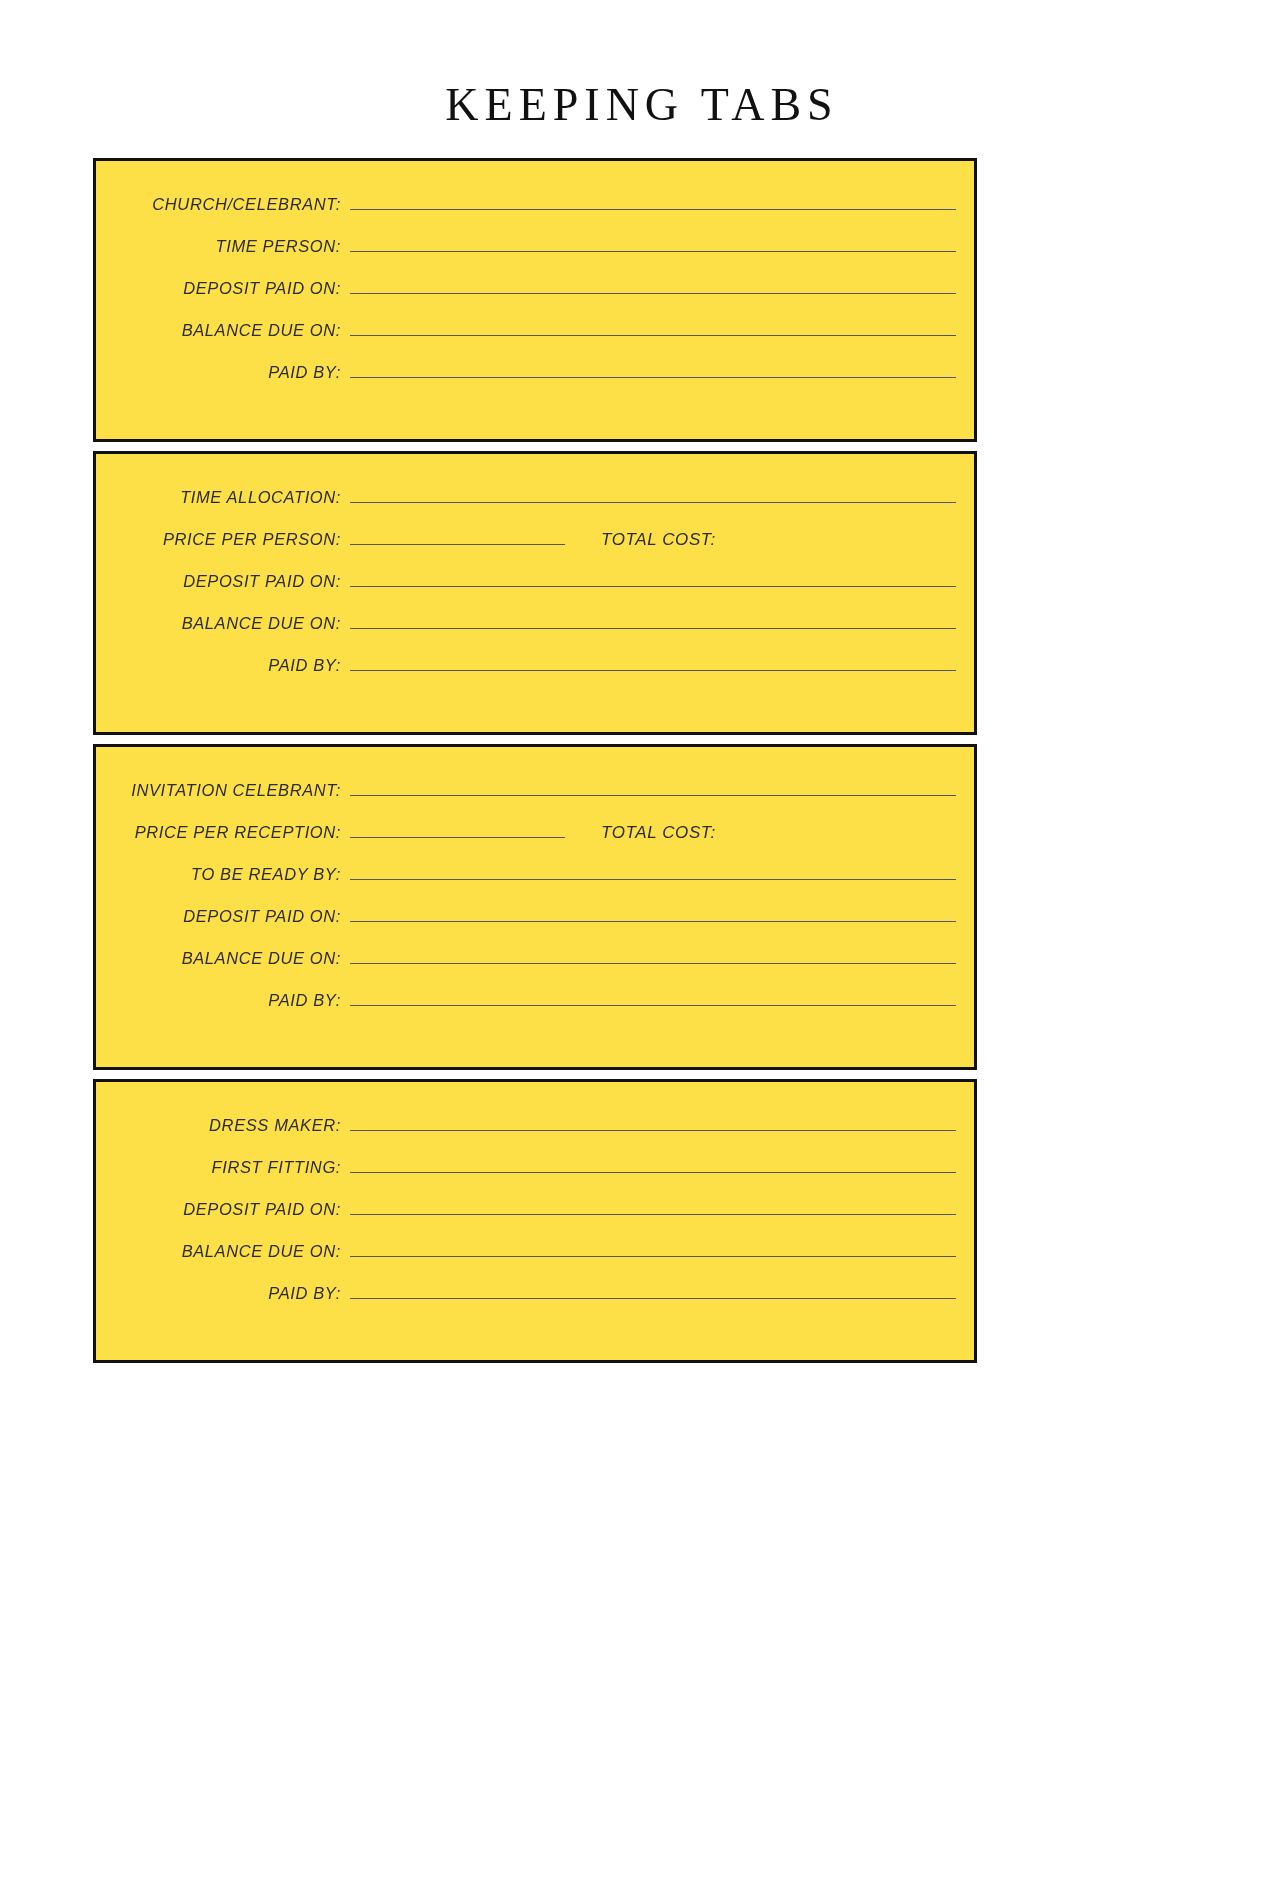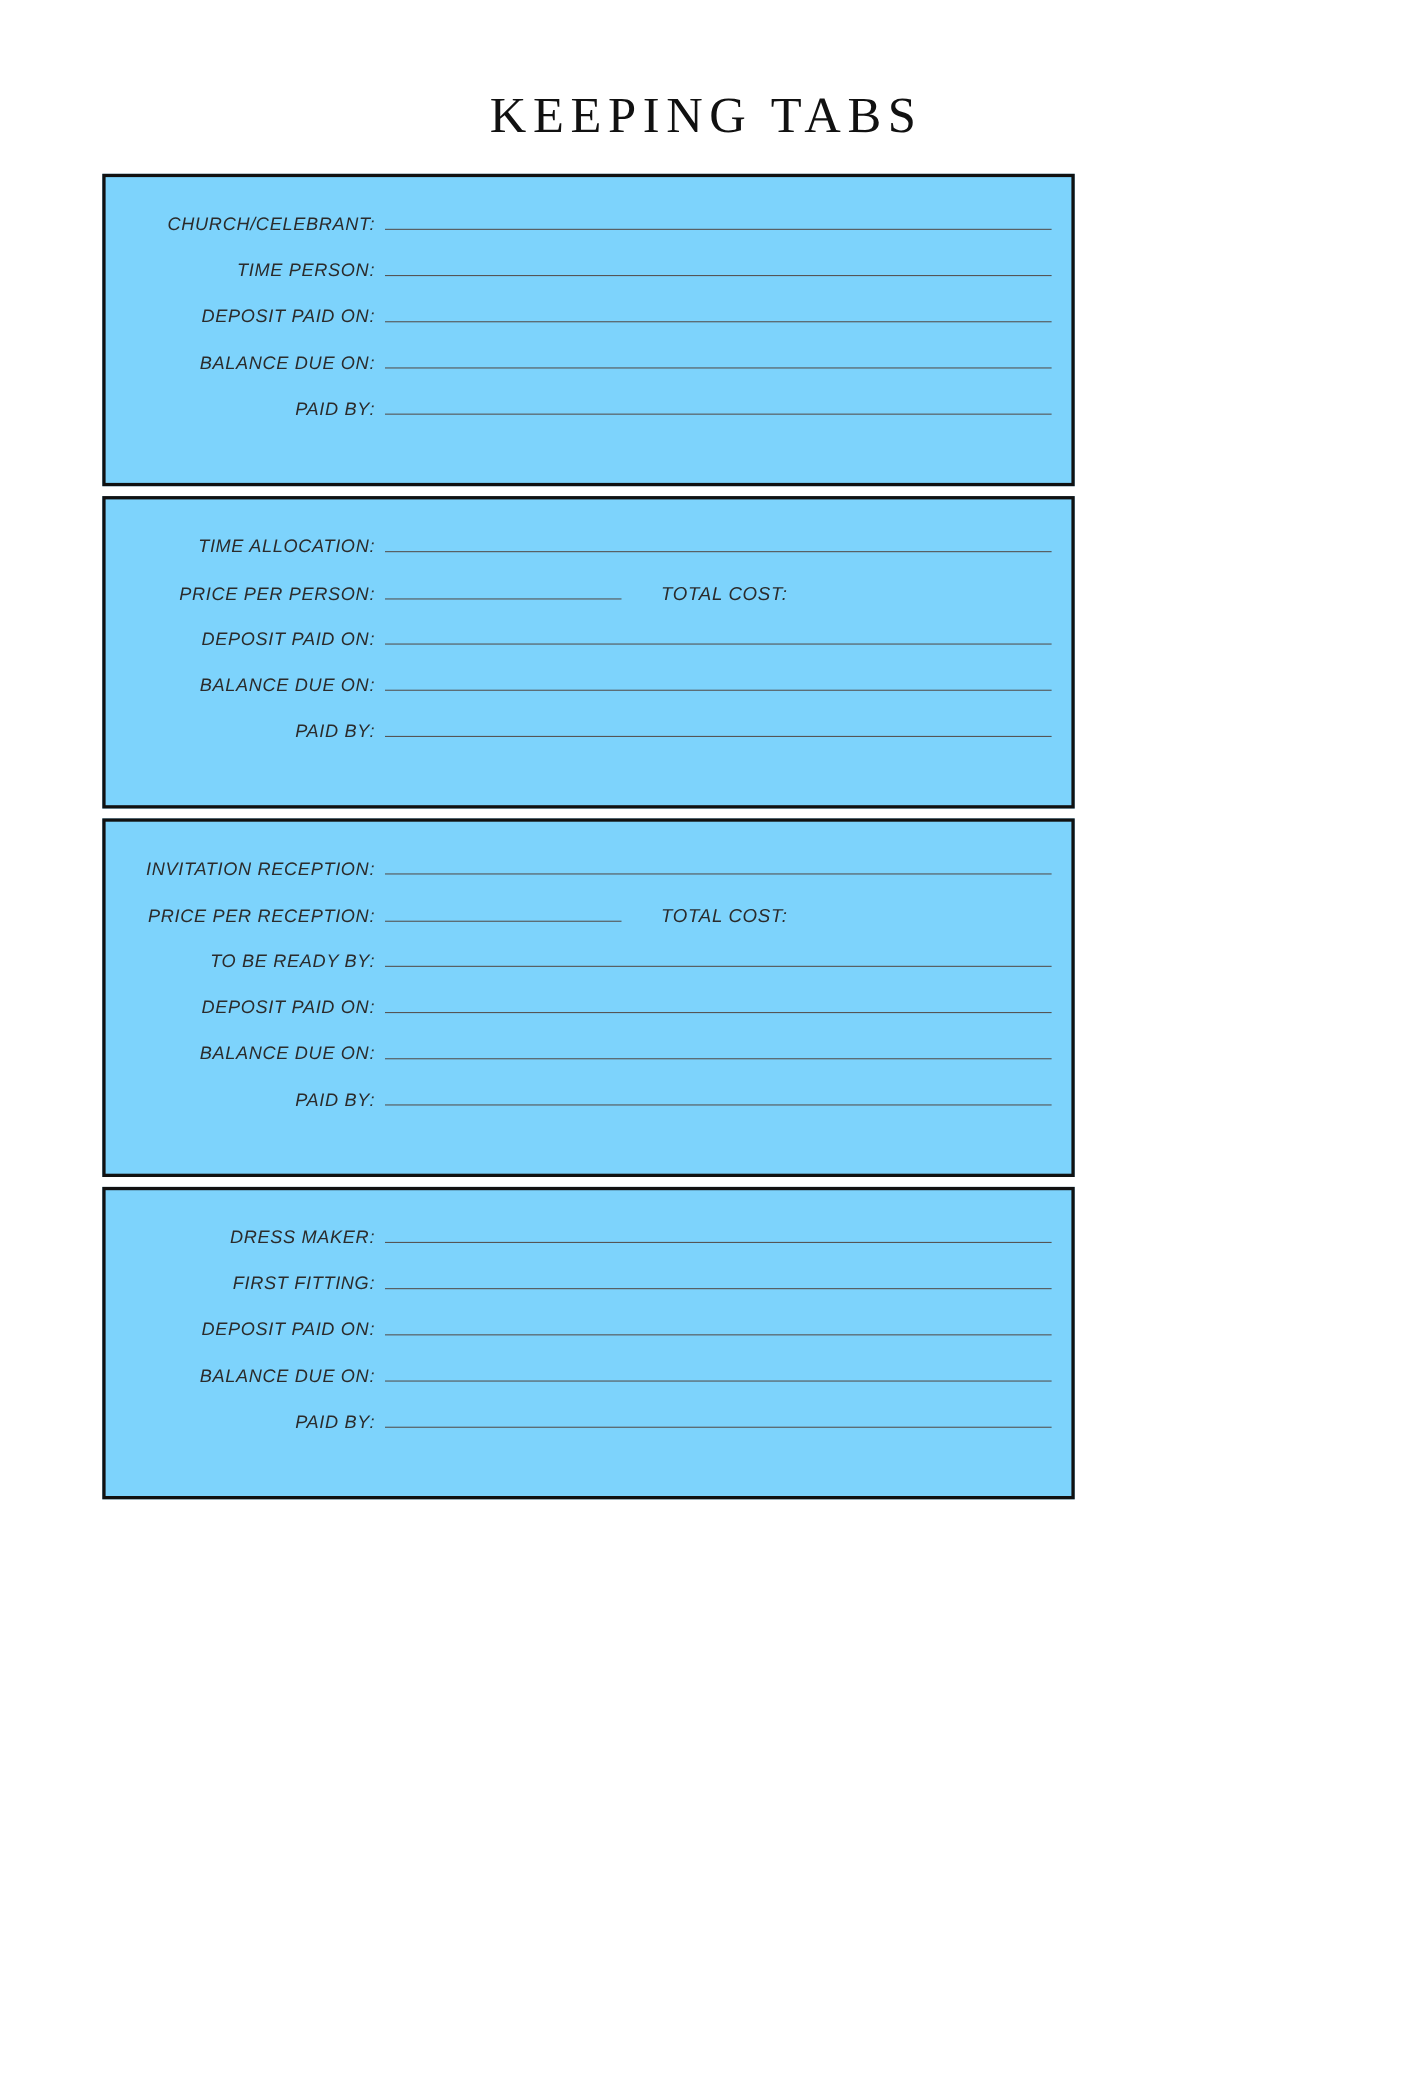--- a/index.html
+++ b/index.html
@@ -32,21 +32,21 @@
     position: absolute;
     left: 93px;
     top: 158px;
     width: 884px;
   }
 
   .panel {
     box-sizing: border-box;
     border: 3px solid #111111;
     width: 884px;
-    background: #7dd3fc;
+    background: #fde047;
     margin-bottom: 9px;
     padding: 34px 0 34px 0;
   }
 
   .field-row {
     display: flex;
     align-items: baseline;
     height: 42px;
     padding-right: 18px;
   }
@@ -138,21 +138,21 @@
           <div class="field-label">BALANCE DUE ON:</div>
           <div class="rule"></div>
         </div>
         <div class="field-row">
           <div class="field-label">PAID BY:</div>
           <div class="rule"></div>
         </div>
       </div>
       <div class="panel">
         <div class="field-row">
-          <div class="field-label">INVITATION RECEPTION:</div>
+          <div class="field-label">INVITATION CELEBRANT:</div>
           <div class="rule"></div>
         </div>
         <div class="field-row split">
           <div class="field-label">PRICE PER RECEPTION:</div>
           <div class="rule"></div>
           <div class="secondary-label">TOTAL COST:</div>
           <div class="spacer"></div>
         </div>
         <div class="field-row">
           <div class="field-label">TO BE READY BY:</div>

